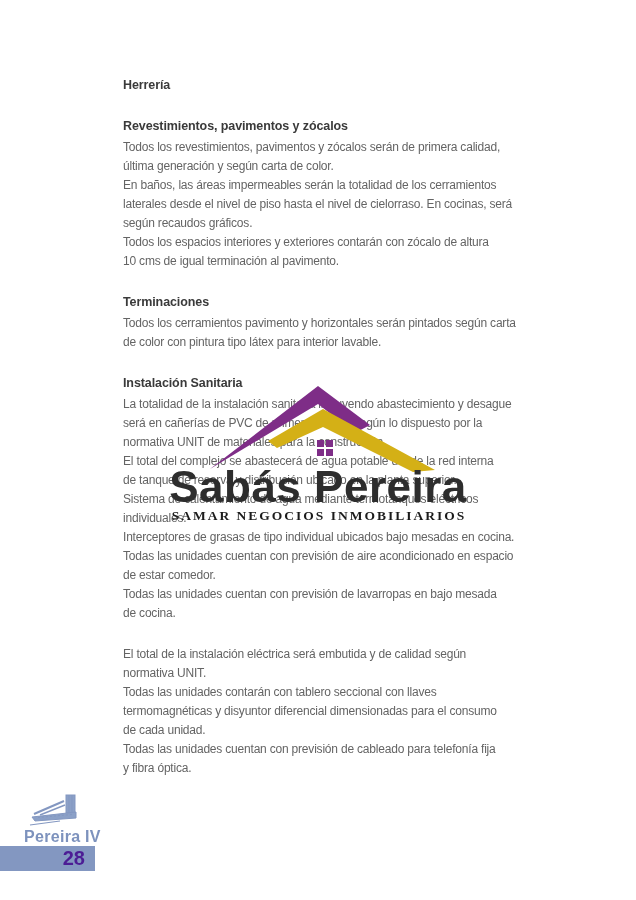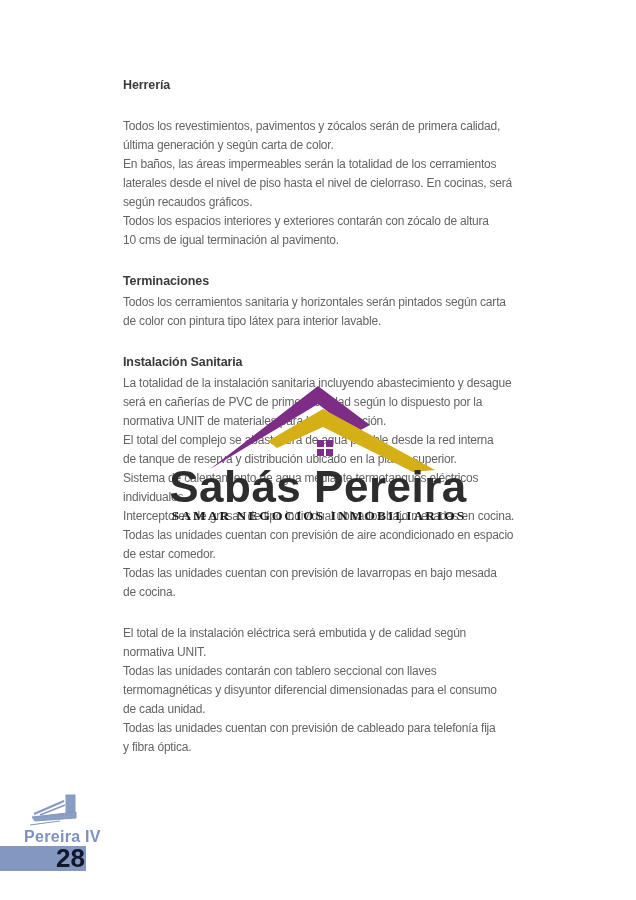--- a/index.html
+++ b/index.html
@@ -36,45 +36,46 @@
   
   .footer-icon { position:absolute; left:26px; top:790px; width:58px; height:40px; }
   .footer-icon * { stroke:var(--blue,#8397c1); }
   .footer-name {
     position:absolute; left:24px; top:828px; width:72px; text-align:center;
     font-size:16px; font-weight:bold; color:#7d92bd; letter-spacing:0.3px;
     white-space:nowrap;
   }
   .page-bar {
     position:absolute; left:0; top:846px; width:85px; height:25px;
-    background:var(--blue,#8397c1); color:#0f172a; font-size:26px; font-weight:bold;
-    text-align:right; padding-right:1px; line-height:25px;
+    background:var(--blue,#8397c1); color:#4c1d95; font-size:20px; font-weight:bold;
+    text-align:right; padding-right:10px; line-height:25px;
   }
 </style>
 </head>
 <body>
 
 <div class="page">
 
   <main class="content">
     <section class="section">
       <h3>Herrería</h3>
     </section>
     <section class="section">
+      <h3>Revestimientos, pavimentos y zócalos</h3>
       <div class="lines">Todos los revestimientos, pavimentos y zócalos serán de primera calidad,
 última generación y según carta de color.
 En baños, las áreas impermeables serán la totalidad de los cerramientos
 laterales desde el nivel de piso hasta el nivel de cielorraso. En cocinas, será
 según recaudos gráficos.
 Todos los espacios interiores y exteriores contarán con zócalo de altura
 10 cms de igual terminación al pavimento.</div>
     </section>
     <section class="section">
       <h3>Terminaciones</h3>
-      <div class="lines">Todos los cerramientos sanitaria y horizontales serán pintados según carta
+      <div class="lines">Todos los cerramientos pavimento y horizontales serán pintados según carta
 de color con pintura tipo látex para interior lavable.</div>
     </section>
     <section class="section gap-lg">
       <h3>Instalación Sanitaria</h3>
       <div class="lines">La totalidad de la instalación sanitaria incluyendo abastecimiento y desague
 será en cañerías de PVC de primera calidad según lo dispuesto por la
 normativa UNIT de materiales para la construcción.
 El total del complejo se abastecerá de agua potable desde la red interna
 de tanque de reserva y distribución ubicado en la planta superior.
 Sistema de calentamiento de agua mediante termotanques eléctricos

